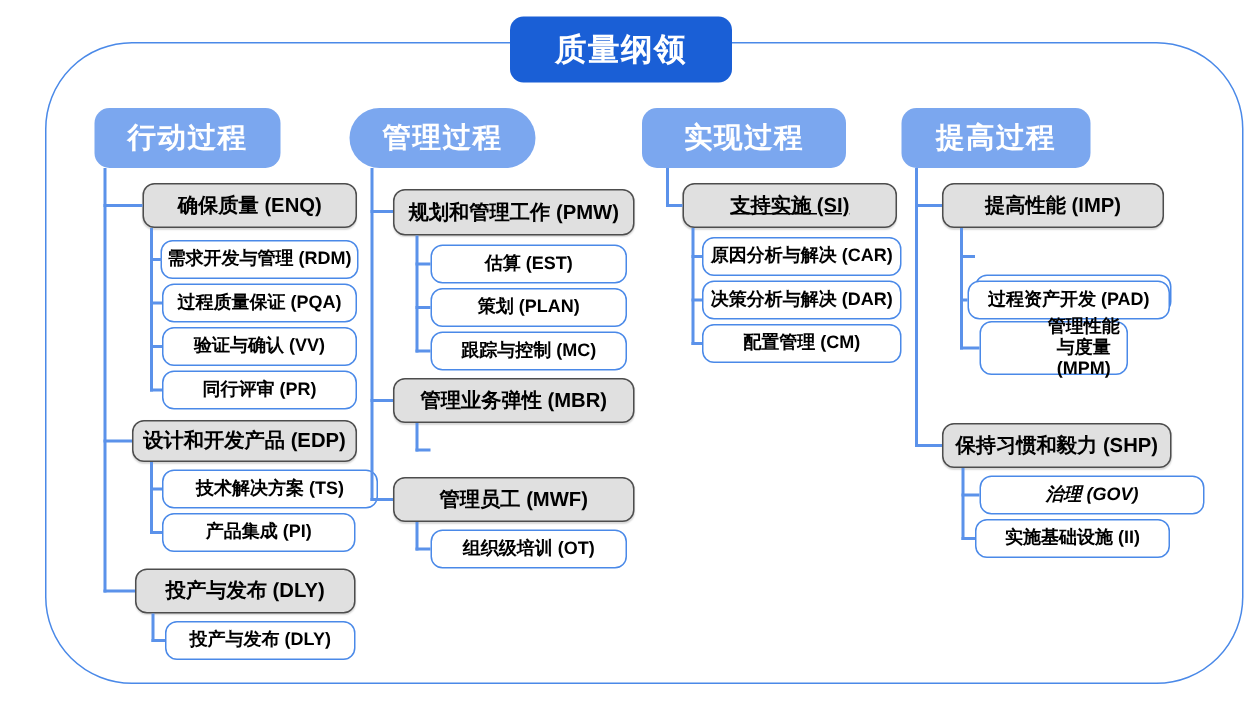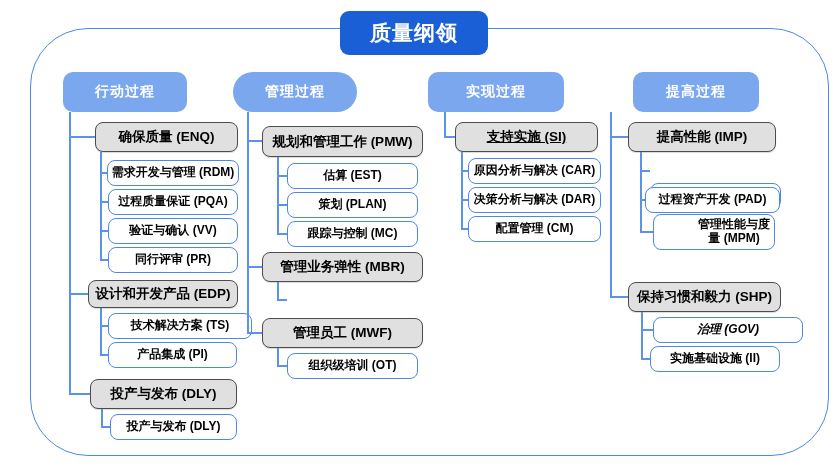--- a/index.html
+++ b/index.html
@@ -20,21 +20,21 @@
     position:absolute;left:30px;top:28px;width:797px;height:426px;
     border:1.6px solid var(--frame-border);border-radius:58px;background:transparent;
   }
   .title{
     position:absolute;left:340px;top:11px;width:148px;height:44px;
     background:var(--title-bg);border-radius:9px;color:#fff;font-size:21px;font-weight:bold;
     display:flex;align-items:center;justify-content:center;letter-spacing:1px;
   }
   .hdr{
     position:absolute;height:40px;background:var(--header-bg);border-radius:10px;
-    color:#fff;font-size:14px;font-weight:bold;display:flex;align-items:center;justify-content:center;
+    color:#fff;font-size:19px;font-weight:bold;display:flex;align-items:center;justify-content:center;
     letter-spacing:1px;
   }
   .gray{
     position:absolute;background:var(--parent-fill);border:1.5px solid var(--parent-border);
     border-radius:8px;color:#000;font-size:13.5px;font-weight:bold;
     display:flex;align-items:center;justify-content:center;box-sizing:border-box;
     box-shadow:0 1px 1px rgba(0,0,0,.15);
   }
   .child{
     position:absolute;background:#fff;border:1.4px solid var(--child-border);
@@ -50,21 +50,21 @@
 
 <div class="canvas">
 
   <div class="frame"></div>
 
   <div class="title">质量纲领</div>
 
   <div class="hdr" style="left:63px;top:72px;width:124px;">行动过程</div>
   <div class="hdr" style="left:233px;top:72px;width:124px;border-radius:20px;">管理过程</div>
   <div class="hdr" style="left:428px;top:72px;width:136px;">实现过程</div>
-  <div class="hdr" style="left:601px;top:72px;width:126px;margin-left:32px;">提高过程</div>
+  <div class="hdr" style="left:601px;top:72px;width:126px;">提高过程</div>
 
   <div class="gray" style="left:95px;top:122px;width:143px;height:30px;">确保质量 (ENQ)</div>
   <div class="child" style="left:107px;top:160px;width:132px;height:26px;">需求开发与管理 (RDM)</div>
   <div class="child" style="left:108px;top:189px;width:130px;height:26px;">过程质量保证 (PQA)</div>
   <div class="child" style="left:108px;top:218px;width:130px;height:26px;">验证与确认 (VV)</div>
   <div class="child" style="left:108px;top:247px;width:130px;height:26px;">同行评审 (PR)</div>
   <div class="gray" style="left:88px;top:280px;width:150px;height:28px;">设计和开发产品 (EDP)</div>
   <div class="child" style="left:108px;top:313px;width:144px;height:26px;text-align:center;">技术解决方案 (TS)</div>
   <div class="child" style="left:108px;top:342px;width:129px;height:26px;">产品集成 (PI)</div>
   <div class="gray" style="left:90px;top:379px;width:147px;height:30px;">投产与发布 (DLY)</div>
@@ -114,21 +114,21 @@
   <div class="cv" style="left:444px;top:112px;height:26px;"></div>
   <div class="ch" style="left:444px;top:136px;width:11px;"></div>
   <div class="cv" style="left:461px;top:152px;height:78px;"></div>
   <div class="ch" style="left:461px;top:170px;width:7px;"></div>
   <div class="ch" style="left:461px;top:199px;width:7px;"></div>
   <div class="ch" style="left:461px;top:228px;width:7px;"></div>
 
   <div class="gray" style="left:628px;top:122px;width:148px;height:30px;">提高性能 (IMP)</div>
   <div class="child" style="left:650px;top:158px;width:131px;height:26px;margin-top:25px;">过程管理 (PCM)</div>
   <div class="child" style="left:645px;top:187px;width:135px;height:26px;">过程资产开发 (PAD)</div>
-  <div class="child" style="left:653px;top:214px;width:122px;height:36px;padding-left:40px;">管理性能与度量 (MPM)</div>
+  <div class="child" style="left:653px;top:214px;width:99px;height:36px;padding-left:40px;">管理性能与度量 (MPM)</div>
   <div class="gray" style="left:628px;top:282px;width:153px;height:30px;">保持习惯和毅力 (SHP)</div>
   <div class="child" style="left:653px;top:317px;width:150px;height:26px;font-style:italic;">治理 (GOV)</div>
   <div class="child" style="left:650px;top:346px;width:130px;height:26px;">实施基础设施 (II)</div>
 
   <div class="cv" style="left:610px;top:112px;height:186px;"></div>
   <div class="ch" style="left:610px;top:136px;width:18px;"></div>
   <div class="ch" style="left:610px;top:296px;width:18px;"></div>
   <div class="cv" style="left:640px;top:152px;height:81px;"></div>
   <div class="ch" style="left:640px;top:170px;width:10px;"></div>
   <div class="ch" style="left:640px;top:199px;width:5px;"></div>

